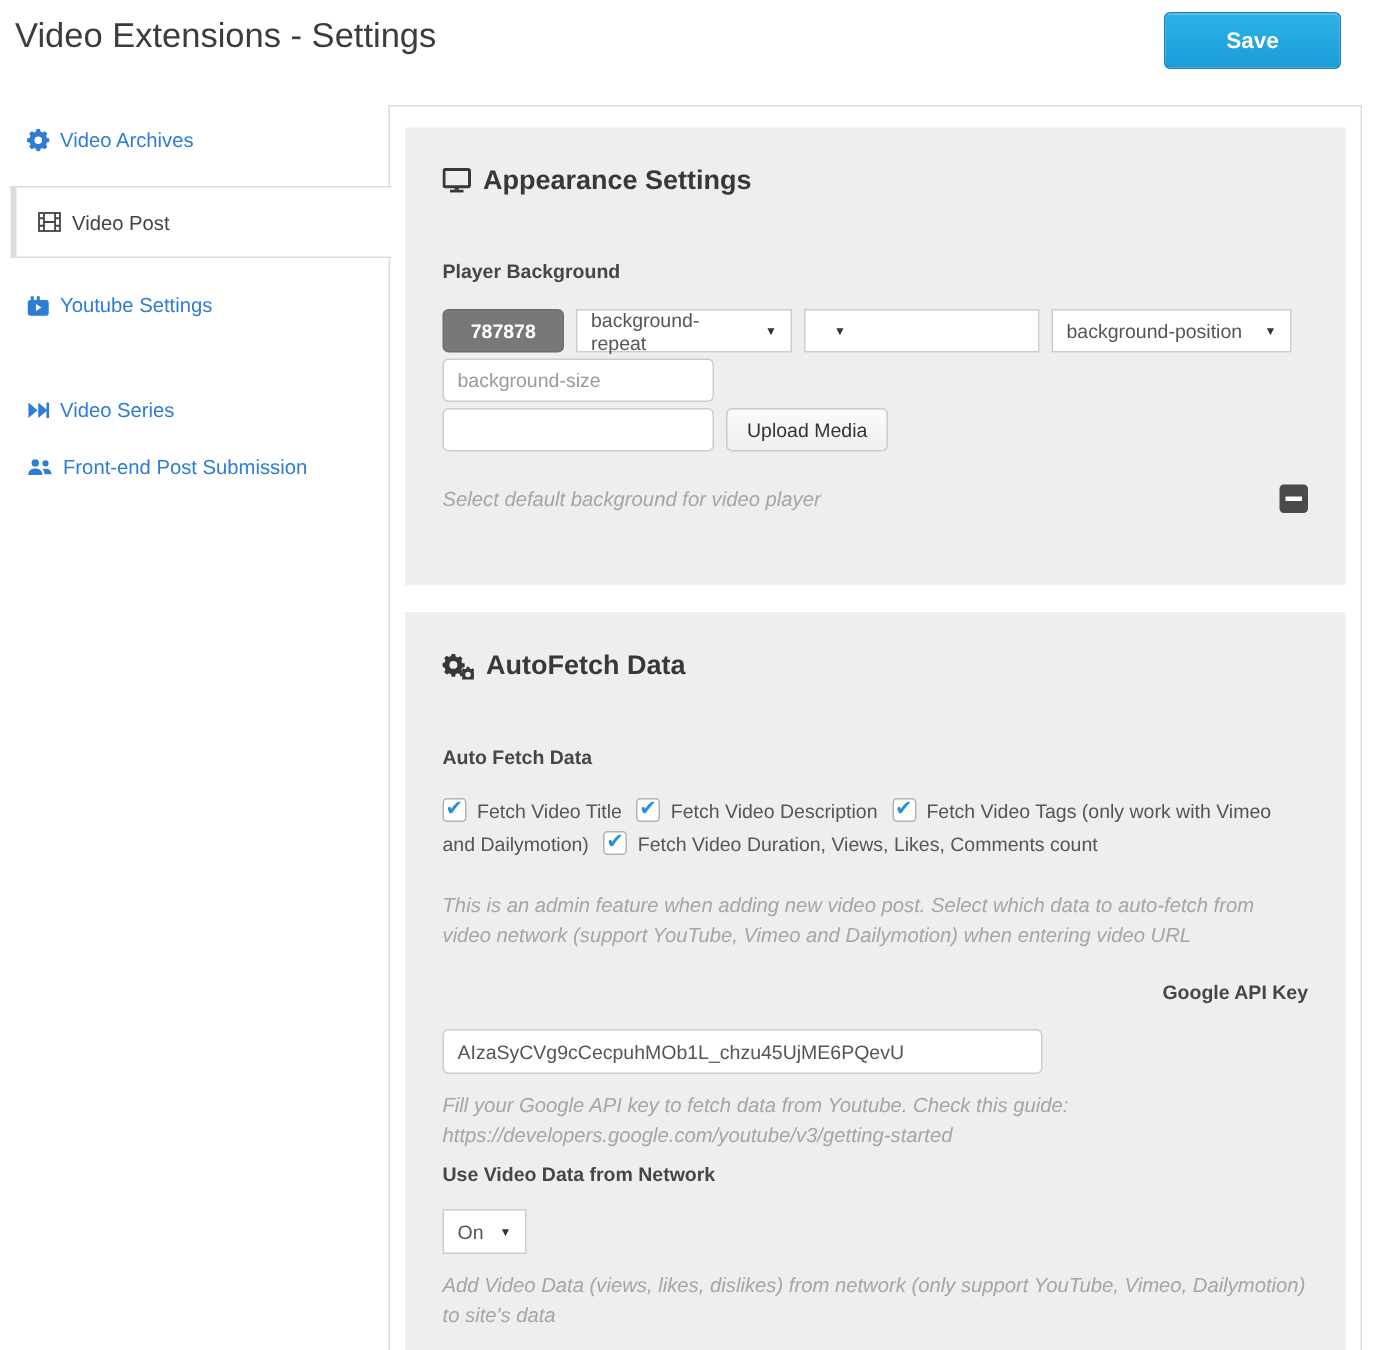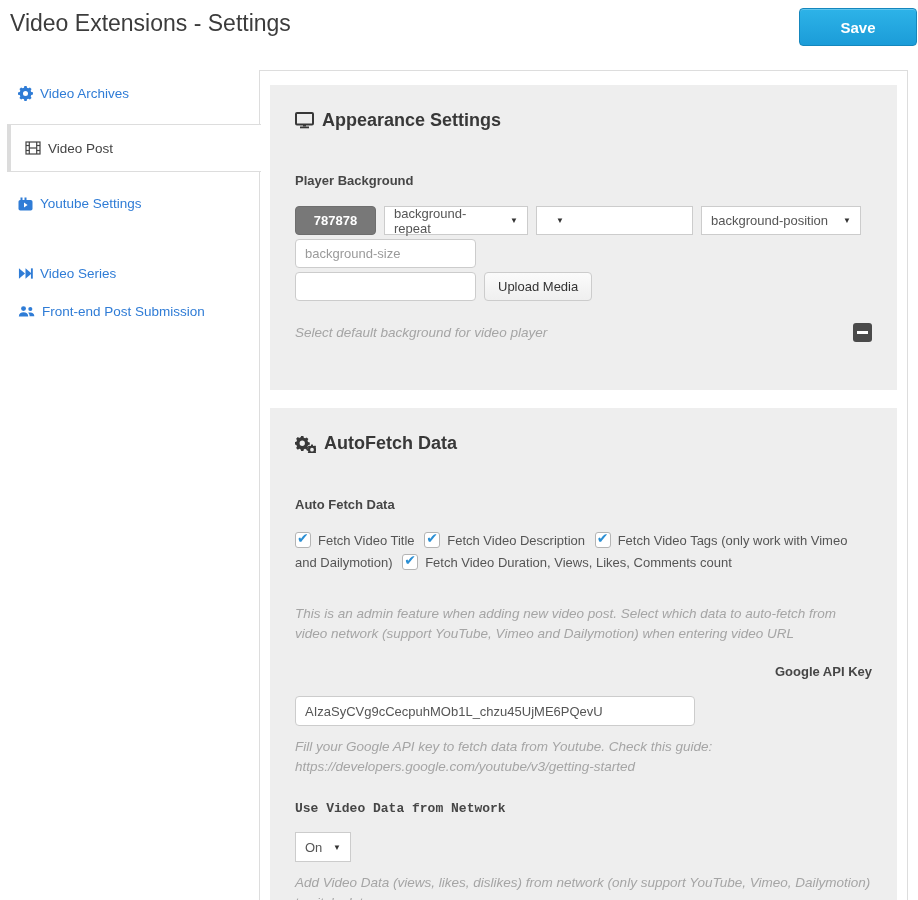--- a/index.html
+++ b/index.html
@@ -3,21 +3,21 @@
 <meta charset="utf-8">
 <style>
   * { box-sizing: border-box; margin: 0; padding: 0; }
   html,body { width: 918px; height: 900px; overflow: hidden; background: #fff;
     font-family: "Liberation Sans", "DejaVu Sans", sans-serif; color: #444; }
   .page { position: relative; width: 918px; height: 900px; }
 
   
   .page-title { position: absolute; left: 10px; top: 10px; font-size: 23px;
     font-weight: 400; color: #3c3c3c; }
-  .save-btn { position: absolute; right: 1px; top: 8px; width: 118px; height: 38px;
+  .save-btn { position: absolute; right: 24px; top: 8px; width: 118px; height: 38px;
     background: linear-gradient(#2db3e8, #1b9cd8); border: 1px solid #1587bd;
     border-radius: 4px; color: #fff; font-weight: bold; font-size: 15px;
     font-family: inherit; cursor: pointer; box-shadow: inset 0 1px 0 rgba(255,255,255,.25); }
 
   
   .panel { position: absolute; left: 259px; top: 70px; width: 649px; height: 830px;
     background: #fff; border: 1px solid #ddd; border-bottom: none; padding: 10px; z-index: 1; }
   .section { background: #eee; padding: 25px; }
   .section + .section { margin-top: 18px; }
   .section-appearance { height: 305px; margin-top: 4px; }
@@ -138,27 +138,27 @@
 
       <div class="field-label" style="margin-top:43px;">Auto Fetch Data</div>
 
       <div class="cb-group" style="margin-top:18px;">
         <label class="cb"><span class="cb-box"><span class="check">✔</span></span><span>Fetch Video Title</span></label>
         <label class="cb"><span class="cb-box"><span class="check">✔</span></span><span>Fetch Video Description</span></label>
         <label class="cb"><span class="cb-box"><span class="check">✔</span></span><span>Fetch Video Tags (only work with Vimeo and Dailymotion)</span></label>
         <label class="cb"><span class="cb-box"><span class="check">✔</span></span><span>Fetch Video Duration, Views, Likes, Comments count</span></label>
       </div>
 
-      <div class="help" style="margin-top:30px;">This is an admin feature when adding new video post. Select which data to auto-fetch from video network (support YouTube, Vimeo and Dailymotion) when entering video URL</div>
+      <div class="help" style="margin-top:20px;">This is an admin feature when adding new video post. Select which data to auto-fetch from video network (support YouTube, Vimeo and Dailymotion) when entering video URL</div>
 
       <div class="field-label" style="margin-top:20px;text-align:right;">Google API Key</div>
       <input class="txt-input" style="width: 400px; height: 30px; margin-top: 17px;" type="text" value="AIzaSyCVg9cCecpuhMOb1L_chzu45UjME6PQevU">
       <div class="help" style="margin-top:11px;">Fill your Google API key to fetch data from Youtube. Check this guide: https://developers.google.com/youtube/v3/getting-started</div>
 
-      <div class="field-label" style="margin-top:24px;font-family:Liberation Mono, monospace;">Use Video Data from Network</div>
+      <div class="field-label" style="margin-top:8px;">Use Video Data from Network</div>
       <div class="fake-select" style="width:56px; height:30px; margin-top:16px;">
         <span>On</span>
         <span class="caret">▼</span>
       </div>
       <div class="help" style="margin-top:11px;">Add Video Data (views, likes, dislikes) from network (only support YouTube, Vimeo, Dailymotion) to site's data</div>
     </div>
   </div>
 
   <div class="sidebar">
 

